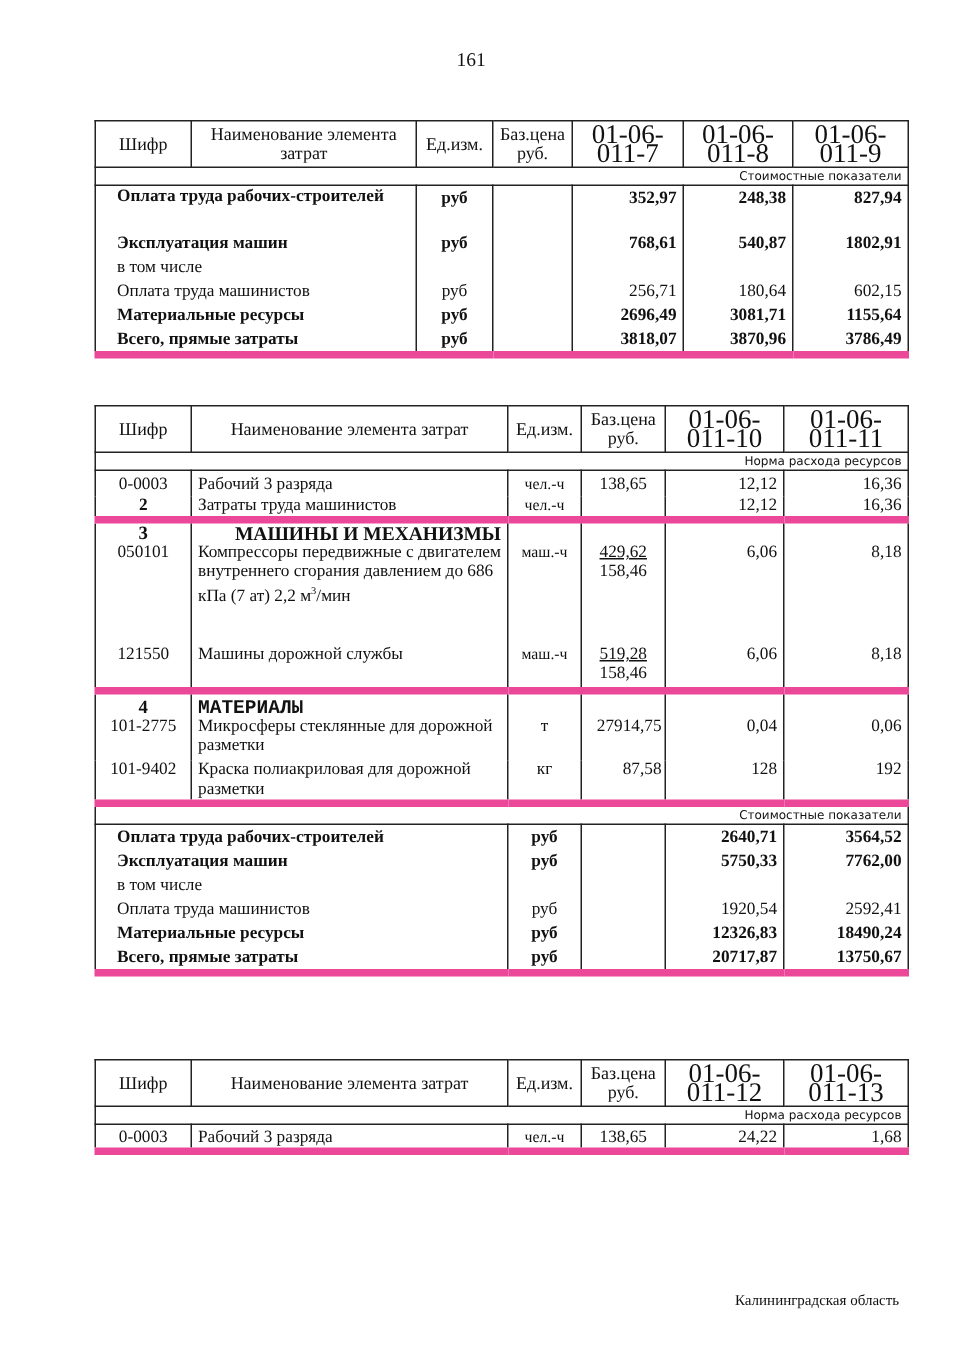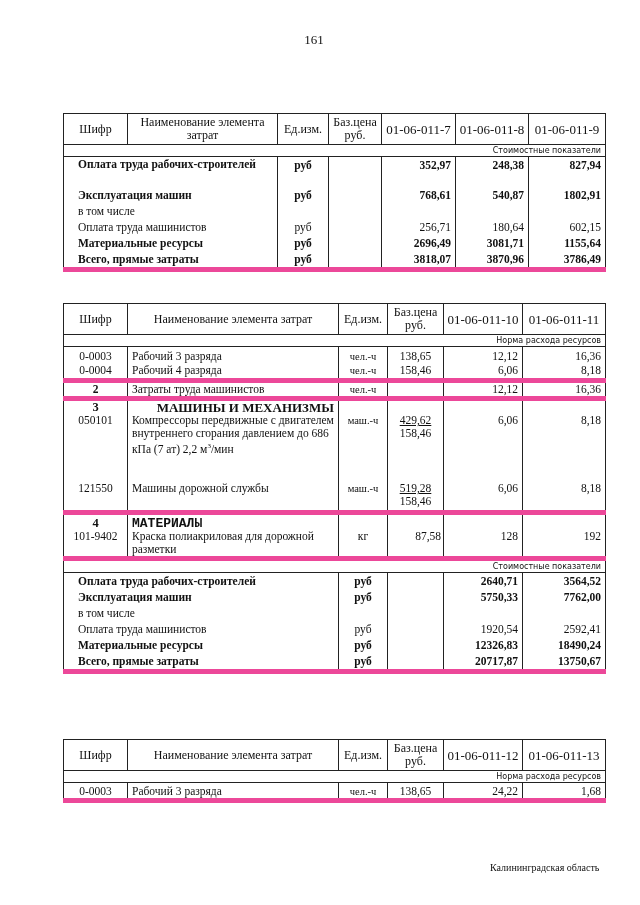--- a/index.html
+++ b/index.html
@@ -6,28 +6,28 @@
   body {
     width: 640px; height: 905px; position: relative; overflow: hidden;
     font-family: "Liberation Serif", "DejaVu Serif", serif; color: #111;
   }
   .page-num {
     position: absolute; top: 32px; left: 0; width: 628px; text-align: center;
     font-size: 13px;
   }
   table.t {
     position: absolute; left: 63px; border-collapse: collapse; table-layout: fixed;
-    font-size: 11.5px; line-height: 13px; margin-top: 33px;
+    font-size: 11.5px; line-height: 13px;
   }
   table.t td { padding: 0 4px; vertical-align: top; }
   table.t .hdr td {
     border: 1px solid #222; text-align: center; vertical-align: middle;
     height: 30px; font-size: 12px; line-height: 13px; padding: 0 2px;
   }
-  table.t .hdr td.code { font-size: 13px; }
+  table.t .hdr td.code { font-size: 18px; }
   .sub td {
     border: 1px solid #222; text-align: right; font-family: "DejaVu Sans", sans-serif;
     font-size: 8px; height: 11px; line-height: 11px; padding-right: 6px;
   }
   .b { font-weight: bold; }
   .r { text-align: right; }
   .c { text-align: center; }
   .bl { border-left: 1px solid #222; }
   .br { border-right: 1px solid #222; }
   .bb { border-bottom: 5px solid #ec4899; }
@@ -138,28 +138,20 @@
         <td colspan="6">Норма расхода ресурсов</td>
       </tr>
   <tr style="height:17px;">
     <td class="bl c" style="padding-top:3px;">0-0003</td>
     <td class="bl" style="padding-top:3px;">Рабочий 3 разряда</td>
     <td class="bl c" style="padding-top:3px;font-size:10.5px;">чел.-ч</td>
     <td class="bl c" style="padding-top:3px;">138,65</td>
     <td class="bl r" style="padding-top:3px;">12,12</td>
     <td class="bl br r" style="padding-top:3px;">16,36</td>
   </tr>
-  <tr style="height:17px;">
-    <td class="bl bb c">0-0004</td>
-    <td class="bl bb">Рабочий 4 разряда</td>
-    <td class="bl bb c" style="font-size:10.5px;">чел.-ч</td>
-    <td class="bl bb c">158,46</td>
-    <td class="bl bb r">6,06</td>
-    <td class="bl br bb r">8,18</td>
-  </tr>
   <tr style="height:16px;">
     <td class="bl bb c b">2</td>
     <td class="bl bb">Затраты труда машинистов</td>
     <td class="bl bb c" style="font-size:10.5px;">чел.-ч</td>
     <td class="bl bb"></td>
     <td class="bl bb r">12,12</td>
     <td class="bl br bb r">16,36</td>
   </tr>
 
   <tr>
@@ -187,20 +179,28 @@
     <td class="bl br bb r">8,18</td>
   </tr>
 
   <tr>
     <td class="bl c b" style="font-size:12.5px;padding-top:2px;">4</td>
     <td class="bl b" style="font-size:13px;padding-top:2px;font-family:Liberation Mono, monospace;">МАТЕРИАЛЫ</td>
     <td class="bl"></td>
         <td class="bl"></td>
         <td class="bl"></td>
         <td class="bl br"></td>
+  </tr>
+  <tr style="height:29px;">
+    <td class="bl c">101-2775</td>
+    <td class="bl">Микросферы стеклянные для дорожной разметки</td>
+    <td class="bl c">т</td>
+    <td class="bl r" style="padding-right:2px;">27914,75</td>
+    <td class="bl r">0,04</td>
+    <td class="bl br r">0,06</td>
   </tr>
   <tr style="height:29px;">
     <td class="bl bb c">101-9402</td>
     <td class="bl bb">Краска полиакриловая для дорожной разметки</td>
     <td class="bl bb c">кг</td>
     <td class="bl bb r" style="padding-right:2px;">87,58</td>
     <td class="bl bb r">128</td>
     <td class="bl br bb r">192</td>
   </tr>
   <tr class="sub">

